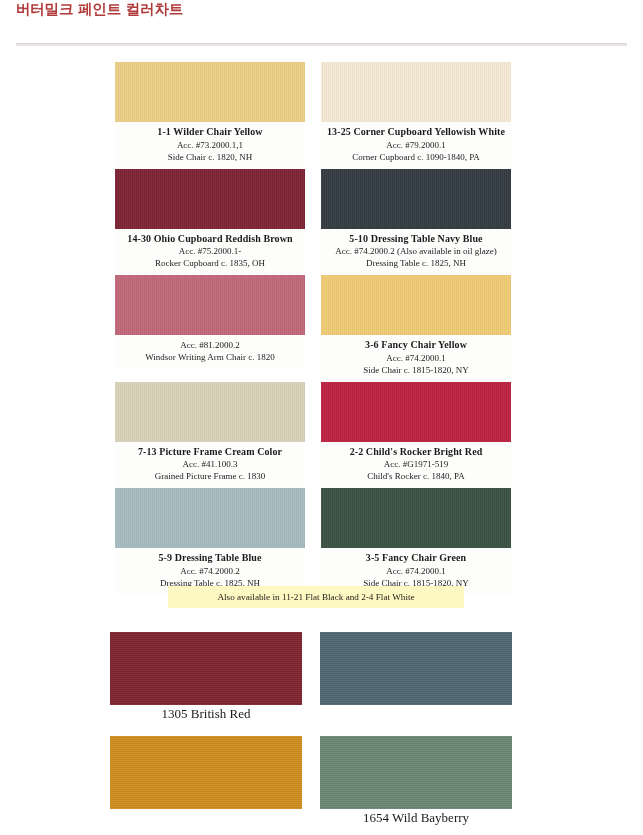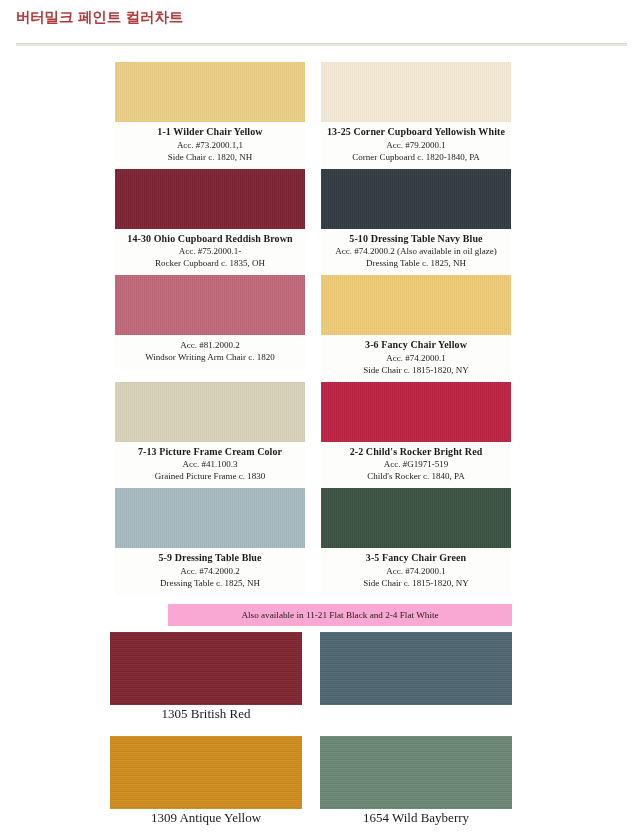--- a/index.html
+++ b/index.html
@@ -7,21 +7,21 @@
     width: 643px;
     height: 835px;
     background: #ffffff;
     font-family: "Liberation Serif", "DejaVu Serif", serif;
     overflow: hidden;
   }
   .page { position: relative; width: 643px; height: 835px; background: #fff; }
 
   
   .header {
-    padding: 8px 0 0 16px;
+    padding: 0 0 0 16px;
     height: 46px;
   }
   .header-title {
     font-family: "DejaVu Sans", "Liberation Sans", sans-serif;
     font-size: 14.5px;
     font-weight: bold;
     color: #b03a3a;
     letter-spacing: -0.2px;
   }
   .header-rule {
@@ -83,24 +83,24 @@
   }
   .cap-src {
     font-size: 9px;
     line-height: 12px;
   }
 
   
   .footnote {
     position: absolute;
     left: 168px;
-    top: 604px;
-    width: 344px;
+    top: 586px;
+    width: 296px;
     height: 22px;
-    background: #f9a8d4;
+    background: #fef9c3;
     text-align: center;
     font-size: 9.2px;
     line-height: 22px;
     color: #25211f;
   }
 
   
   .large-block {
     position: absolute;
     left: 110px;
@@ -158,21 +158,21 @@
           <div class="cap-name">1-1 Wilder Chair Yellow</div>
           <div class="cap-acc">Acc. #73.2000.1,1</div>
           <div class="cap-src">Side Chair c. 1820, NH</div>
         </div>
       </div>
       <div class="swatch-cell">
         <div class="swatch-chip" style="background: rgb(244, 233, 212);"></div>
         <div class="swatch-caption">
           <div class="cap-name">13-25 Corner Cupboard Yellowish White</div>
           <div class="cap-acc">Acc. #79.2000.1</div>
-          <div class="cap-src">Corner Cupboard c. 1820-1840, PA</div>
+          <div class="cap-src">Corner Cupboard c. 1090-1840, PA</div>
         </div>
       </div>
     </div>
 
     <div class="swatch-row">
       <div class="swatch-cell">
         <div class="swatch-chip" style="background: rgb(125, 36, 52);"></div>
         <div class="swatch-caption">
           <div class="cap-name">14-30 Ohio Cupboard Reddish Brown</div>
           <div class="cap-acc">Acc. #75.2000.1-</div>
@@ -254,21 +254,20 @@
         <div class="large-chip" style="background: rgb(126, 36, 48);"></div>
         <div class="large-caption">1305 British Red</div>
       </div>
       <div class="large-cell">
         <div class="large-chip" style="background: rgb(78, 102, 112);"></div>
       </div>
     </div>
     <div class="large-row">
       <div class="large-cell">
         <div class="large-chip" style="background: rgb(206, 141, 30);"></div>
-        <div class="large-caption">1309 Antique Yellow</div>
       </div>
       <div class="large-cell">
         <div class="large-chip" style="background: rgb(107, 134, 115);"></div>
         <div class="large-caption">1654 Wild Bayberry</div>
       </div>
     </div>
   </div>
 
 </div>
 

